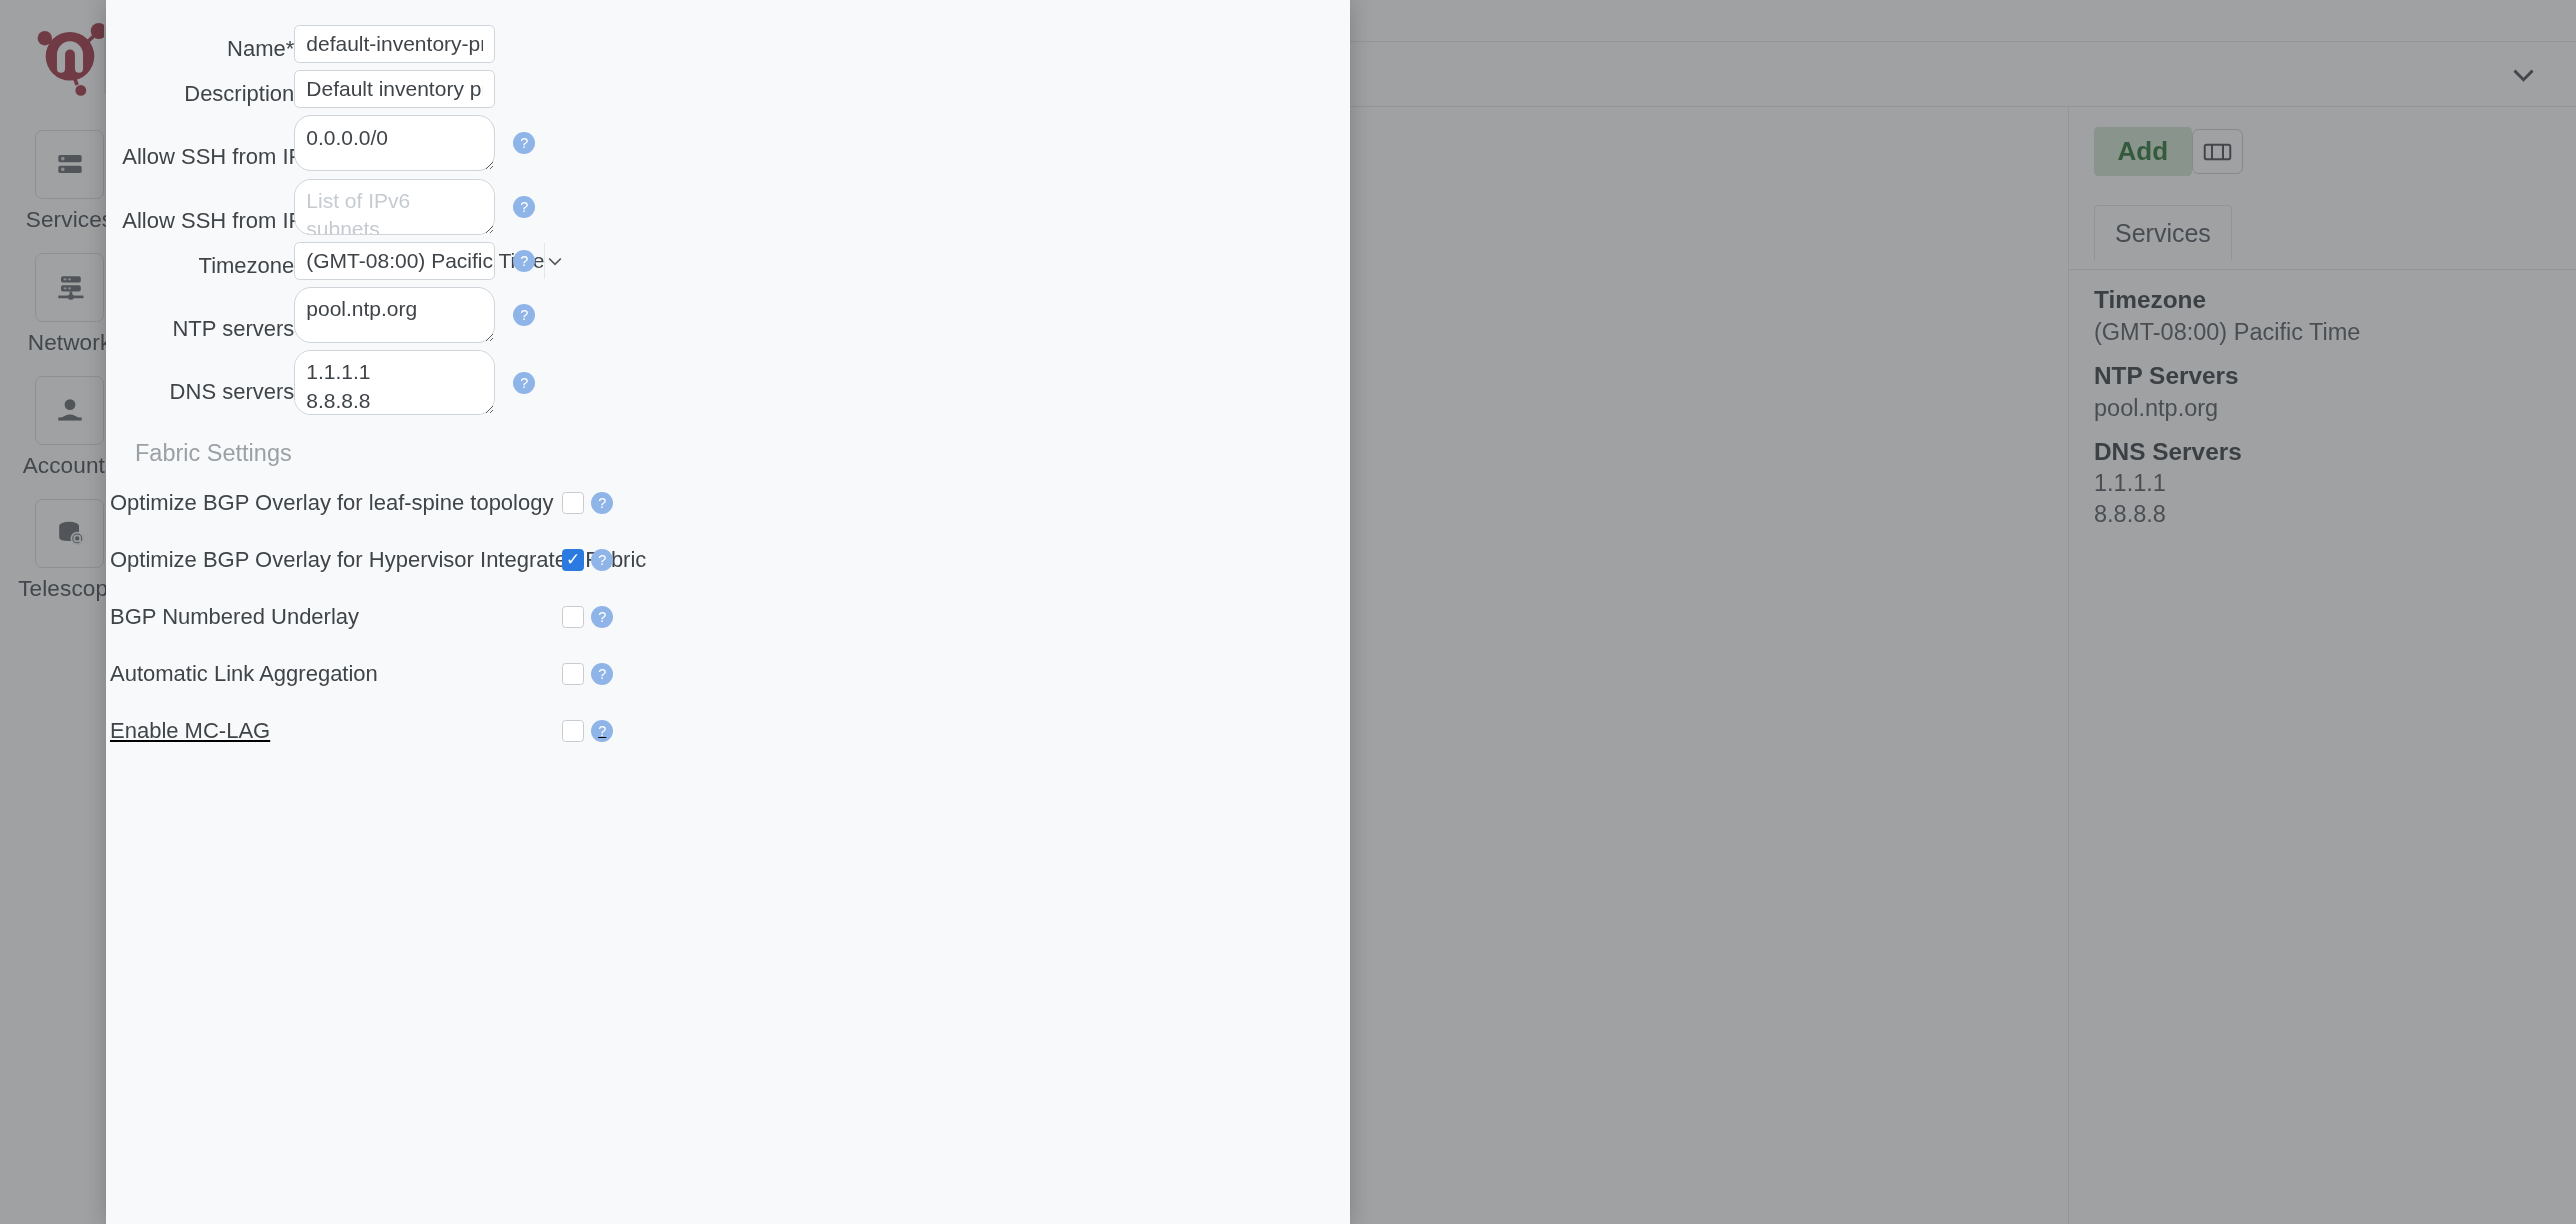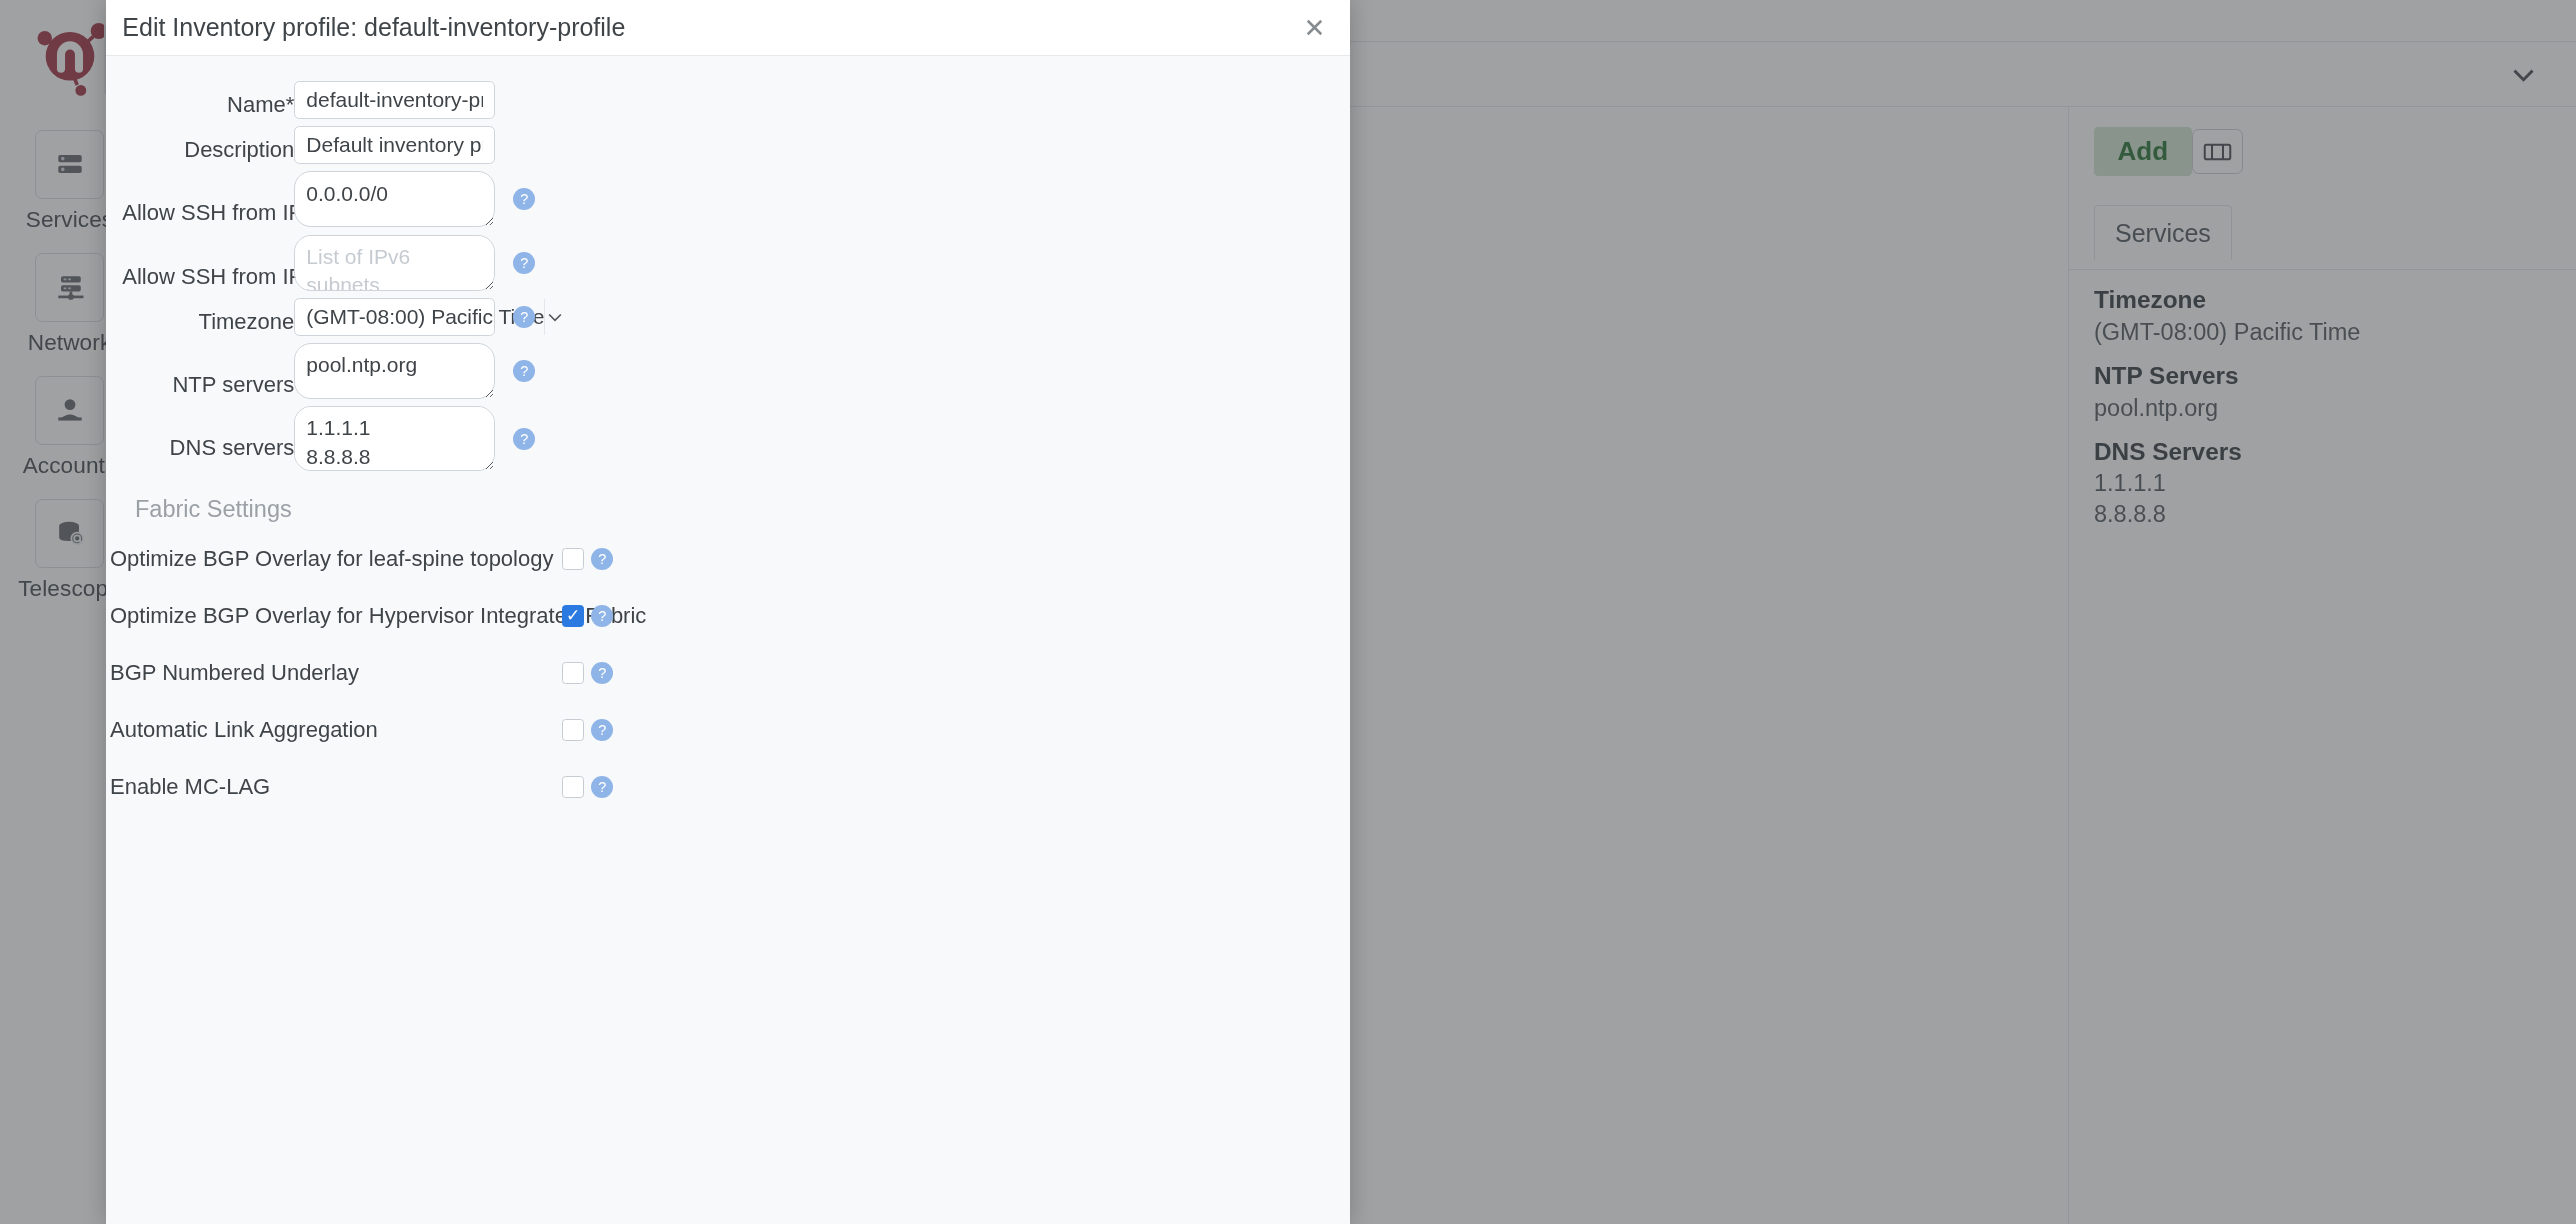--- a/index.html
+++ b/index.html
@@ -421,29 +421,20 @@
         </div>
       </div>
     </div>
   </div>
 </div>
 
 <div id="dim-overlay"></div>
 
 <div id="modal">
 
-  <div class="modal-header">
-    <div class="modal-title">Edit Inventory profile: default-inventory-profile</div>
-    <div class="modal-close">
-      <svg viewBox="0 0 24 24" width="27" height="27" aria-hidden="true">
-        <line x1="6" y1="6" x2="18" y2="18" stroke="#868b90" stroke-width="2.2"></line>
-        <line x1="18" y1="6" x2="6" y2="18" stroke="#868b90" stroke-width="2.2"></line>
-      </svg>
-    </div>
-  </div>
 
   <div class="modal-body">
 
     <div class="form-row">
       <div class="form-label">Name*</div>
       <div class="form-control">
         <input class="txt-input" value="default-inventory-profile" style="">
       </div>
     </div>
 
@@ -523,21 +514,21 @@
       <div class="cbox"></div>
       <div class="help-badge">?</div>
     </div>
 
     <div class="check-row" style="margin-top:18px;">
       <div class="check-label">Automatic Link Aggregation</div>
       <div class="cbox"></div>
       <div class="help-badge">?</div>
     </div>
 
-    <div class="check-row" style="margin-top:18px;">
+    <div class="check-row" style="margin-top:18px;text-decoration:underline;">
       <div class="check-label">Enable MC-LAG</div>
       <div class="cbox"></div>
       <div class="help-badge">?</div>
     </div>
 
   </div>
 </div>
 
 
 </body></html>

